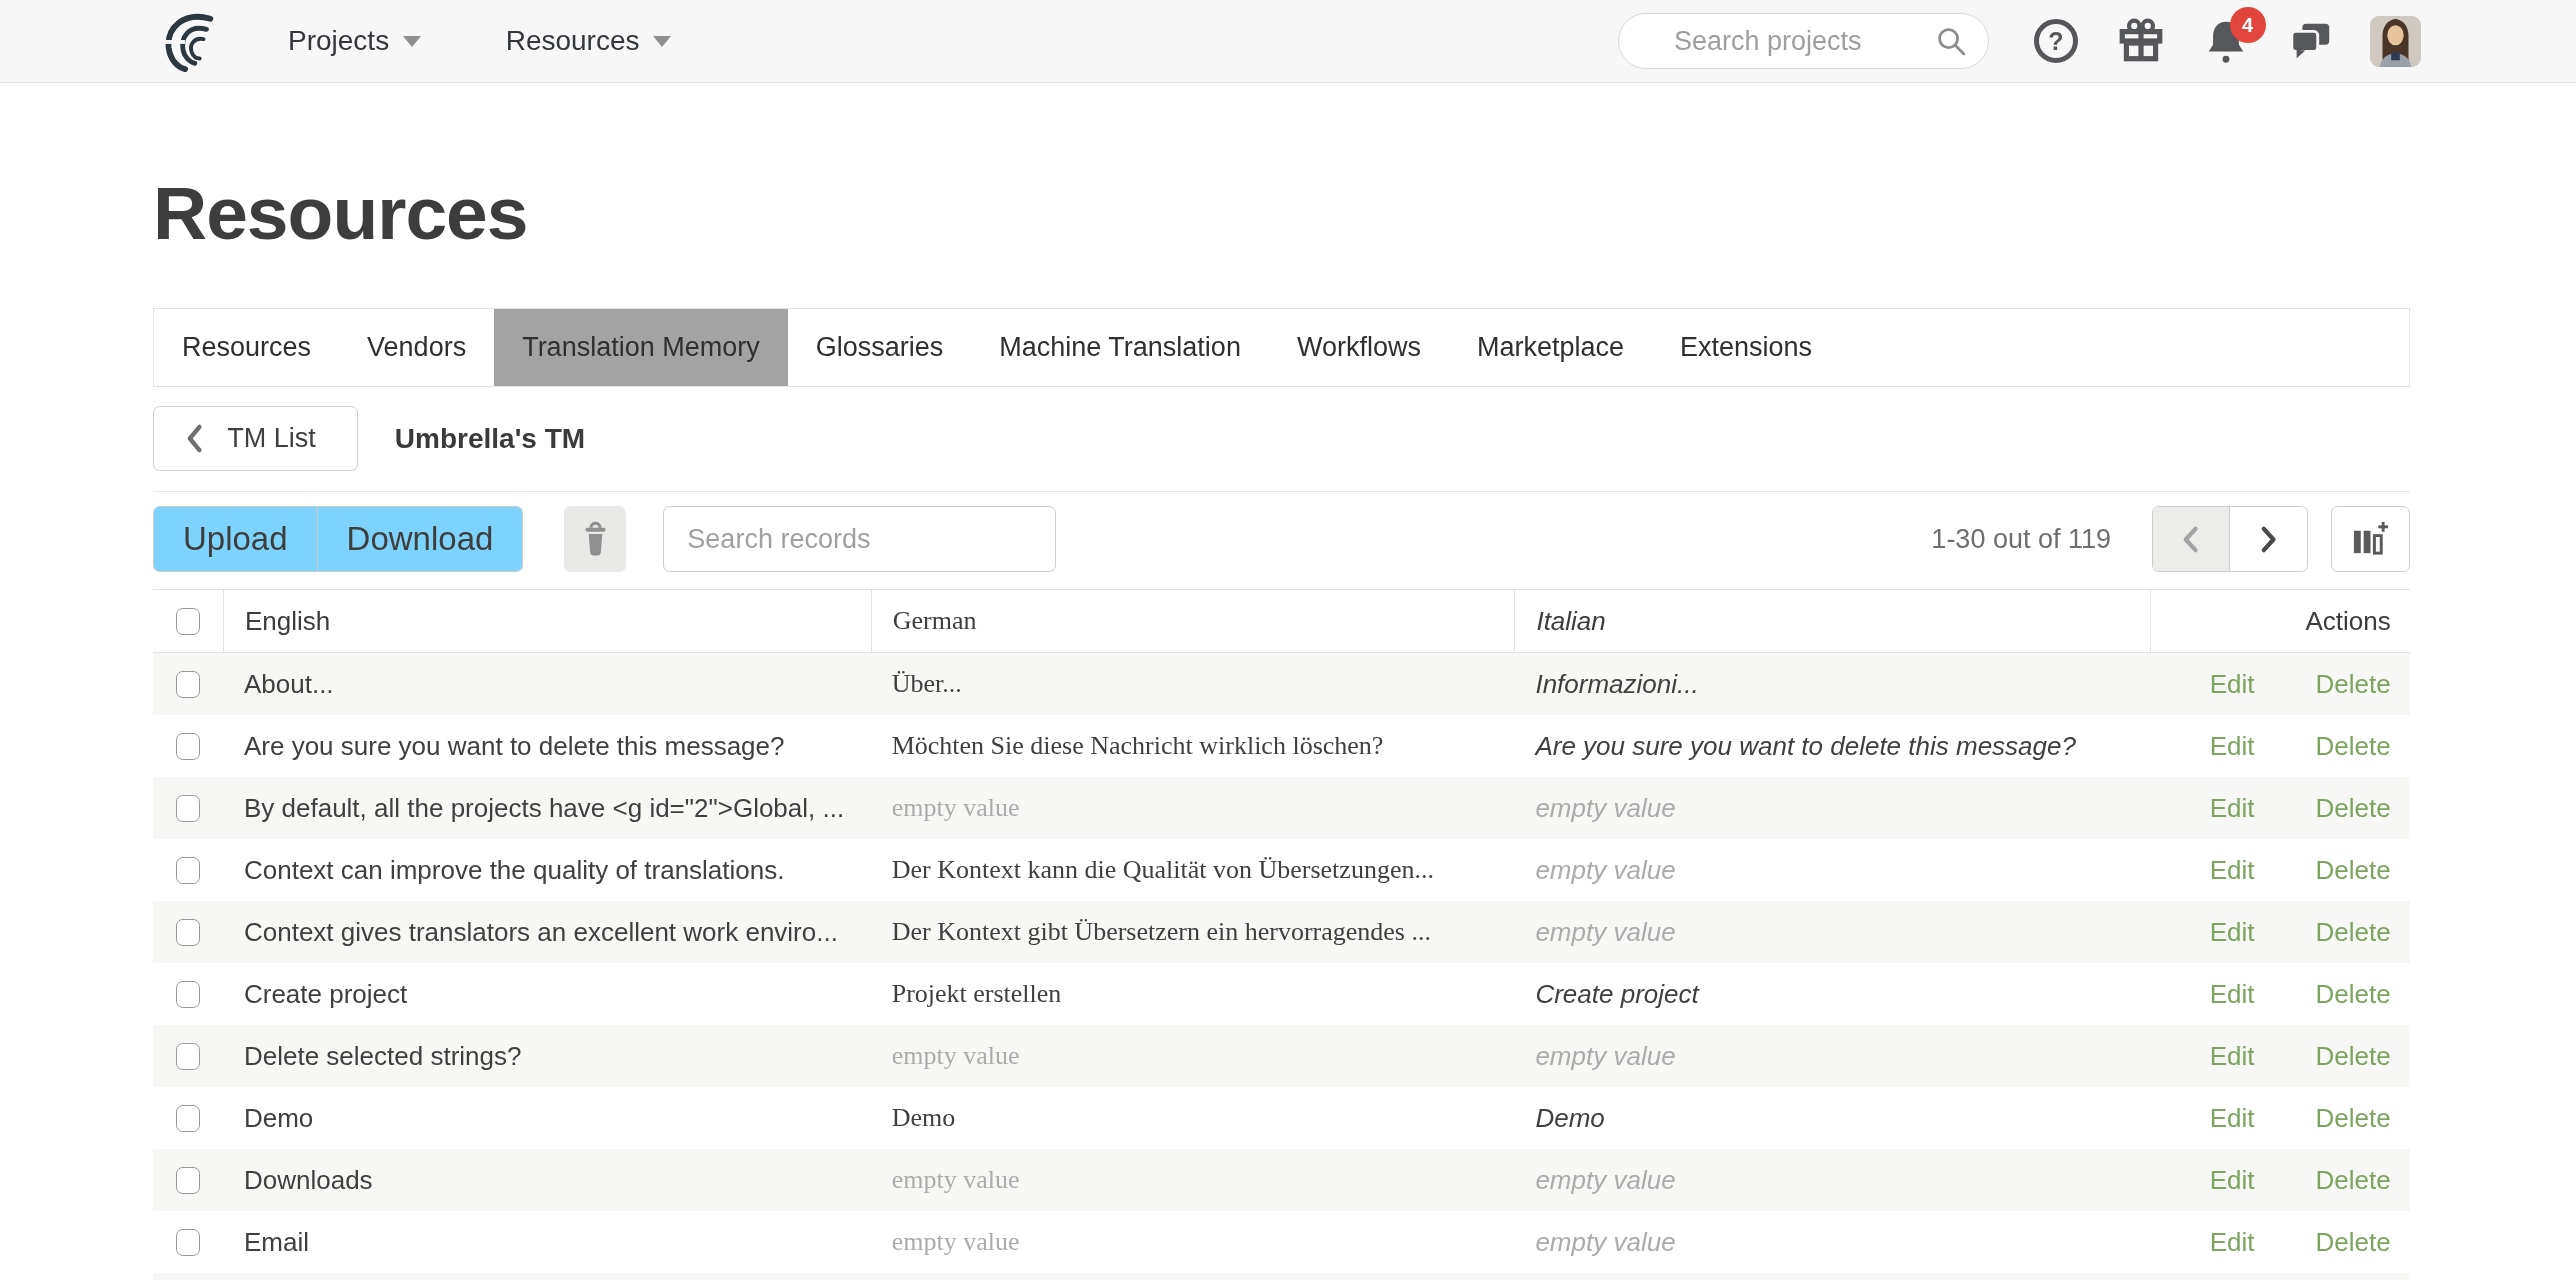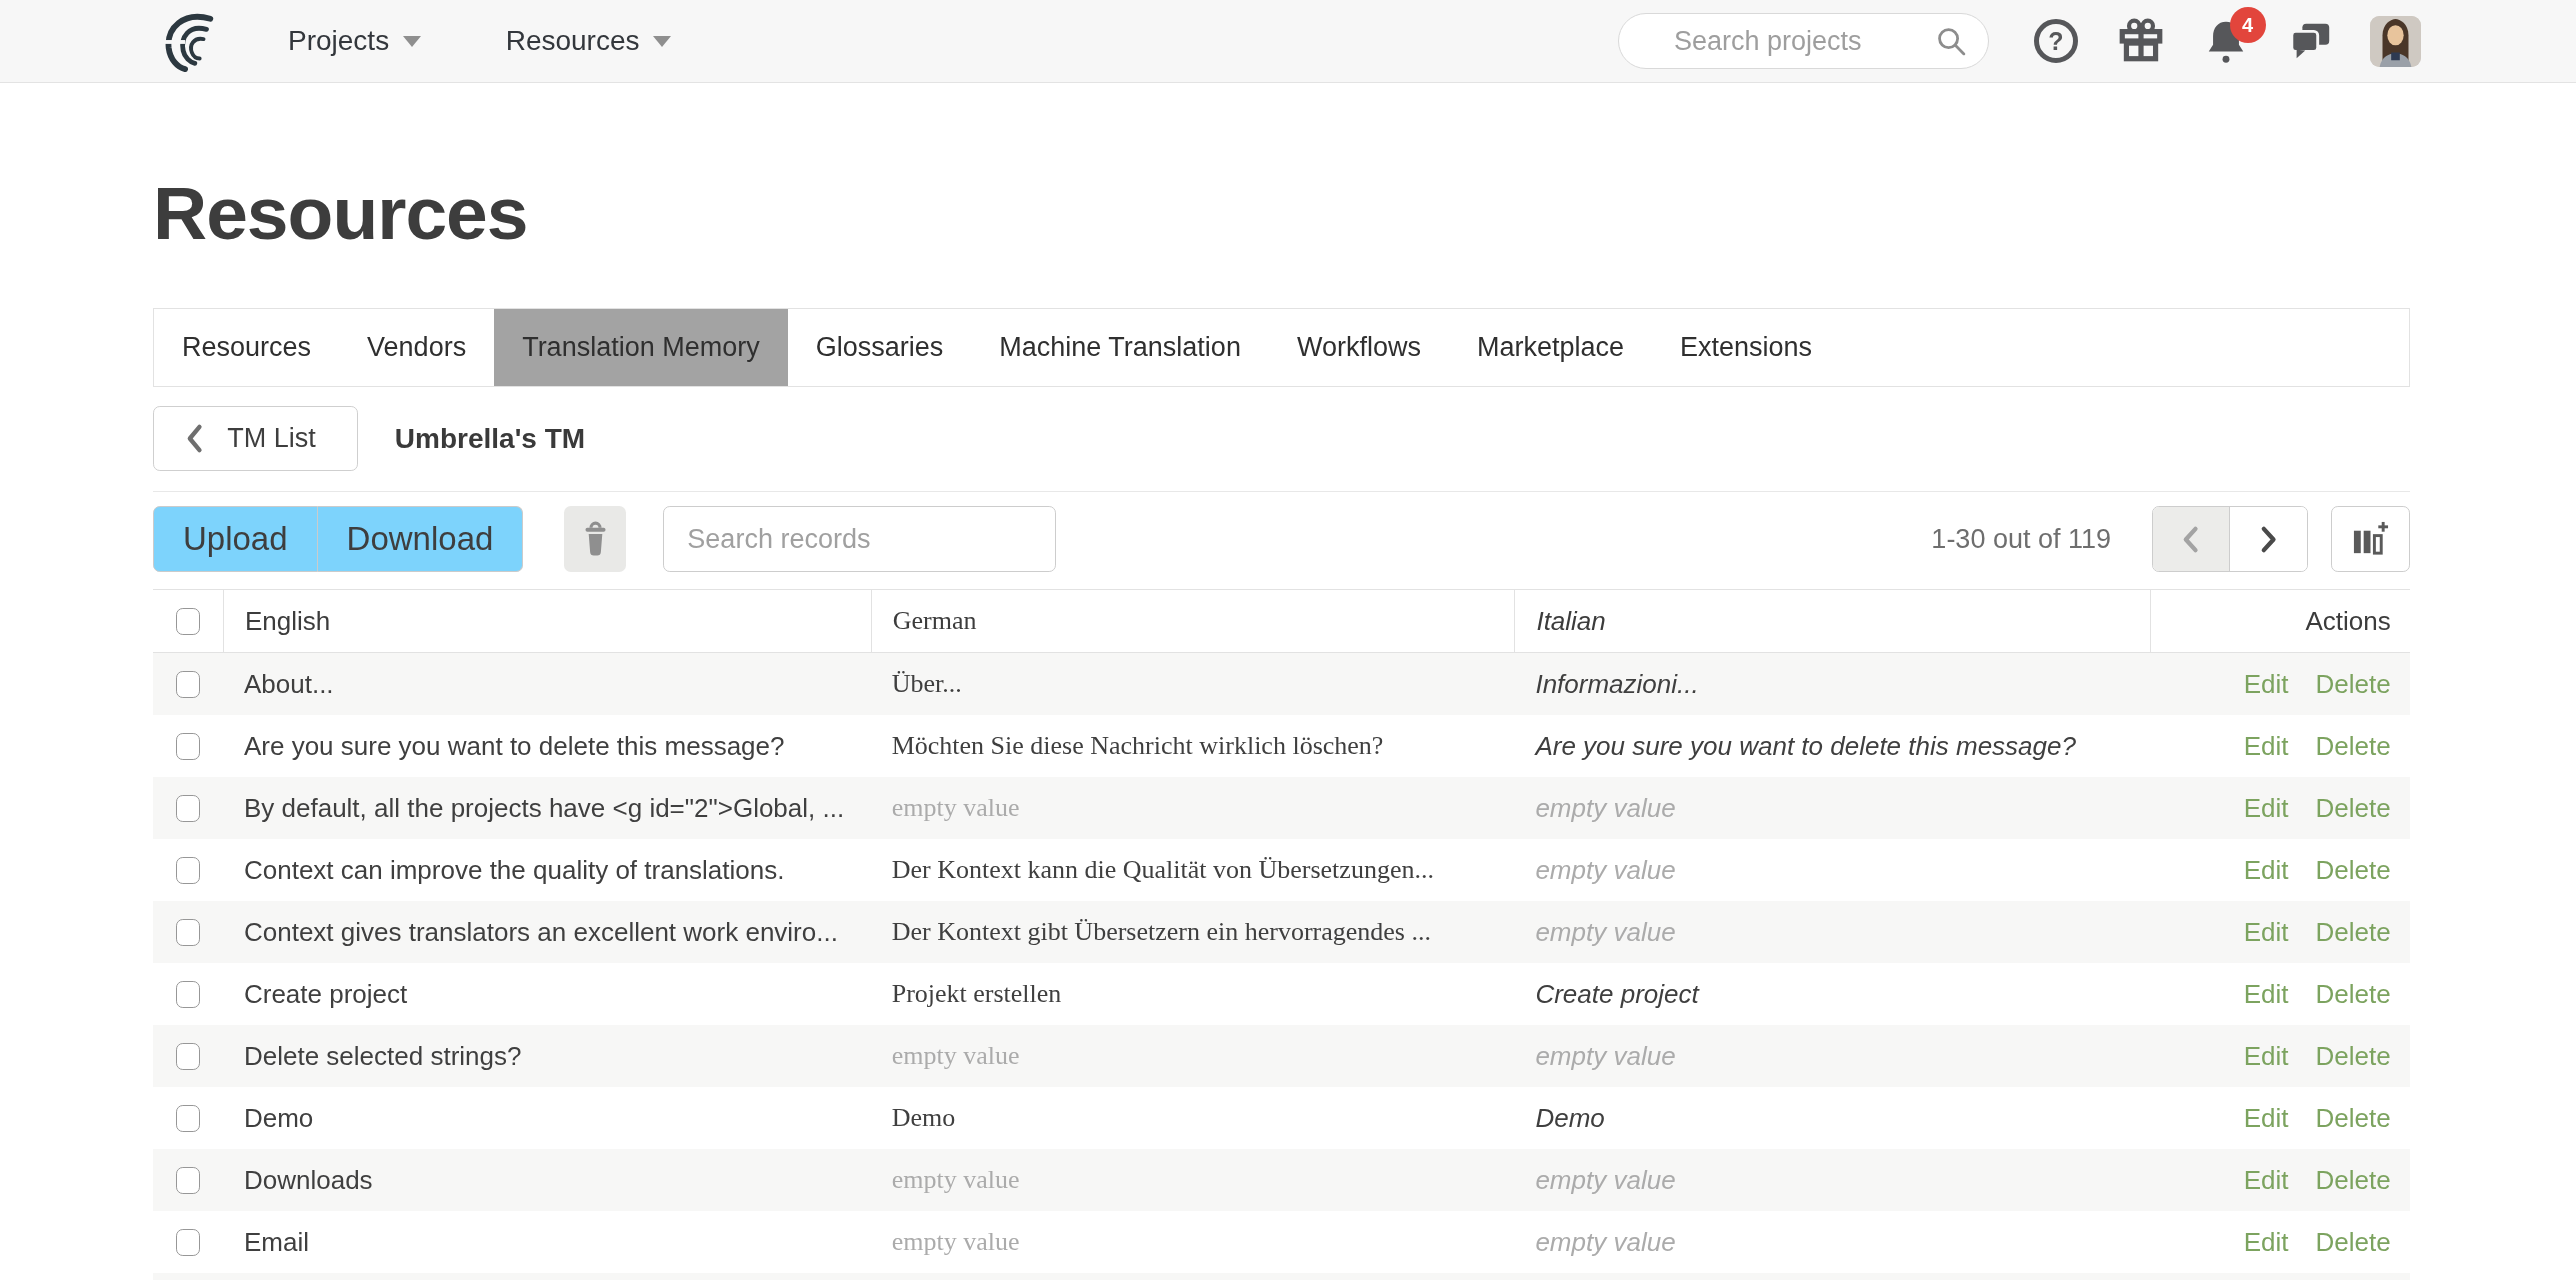--- a/index.html
+++ b/index.html
@@ -59,21 +59,21 @@
   .col-de { width:644px;font-family:Liberation Serif, serif; }
   .col-it { width:636px;font-style:italic; }
   .col-act { width:260px; justify-content:flex-end; }
   .th.col-en,.th.col-de,.th.col-it { padding:0 21px; }
   .th.col-act { padding-right:19.3px; }
   .trow { display:flex; height:62px; align-items:center; font-size:26px; color:#3f3f3f; }
   .trow.alt { background:#f7f7f6; }
   .cell { padding:0 21px; white-space:nowrap; overflow:hidden; text-overflow:clip; }
   .cell.empty { color:#ababab; }
   .cell-actions { display:flex; justify-content:flex-end; gap:27px; padding-right:19.3px; }
-  .action-link { color:#7ca35f; cursor:pointer; }
+  .action-link { color:#7ca35f; cursor:pointer;margin-left:34px; }
   .row-filler { height:12.6px; }
   .cb { width:24px; height:27px; border:1.9px solid #979797; border-radius:6.8px; background:#fff; cursor:pointer; flex:none; }
 </style>
 </head>
 <body>
 
 <div class="page">
 
   <div class="topbar">
     <div class="brand">

